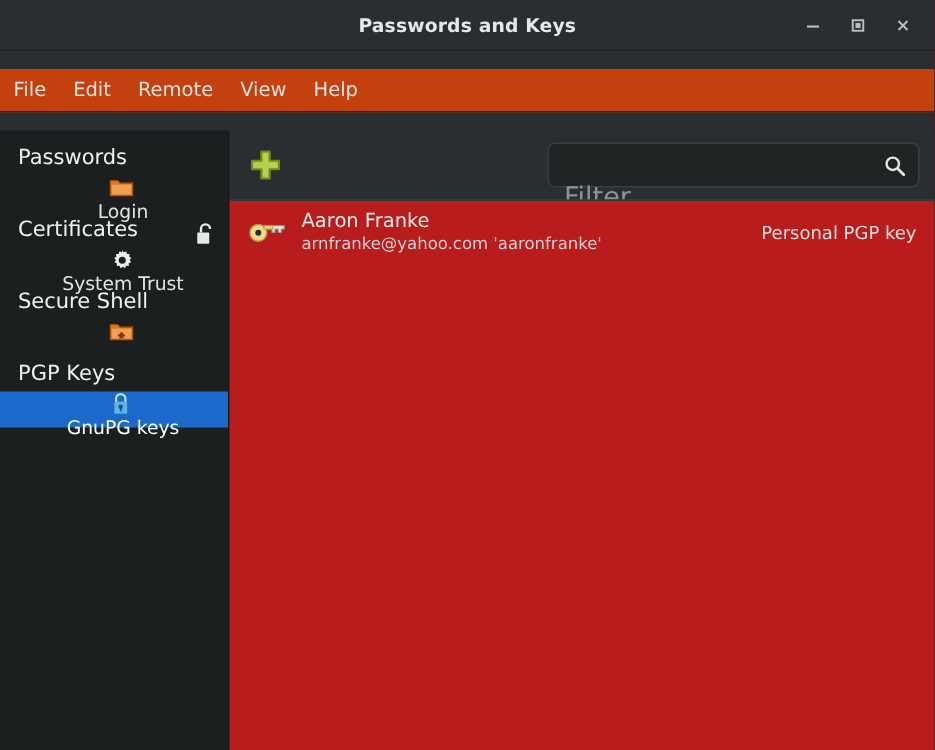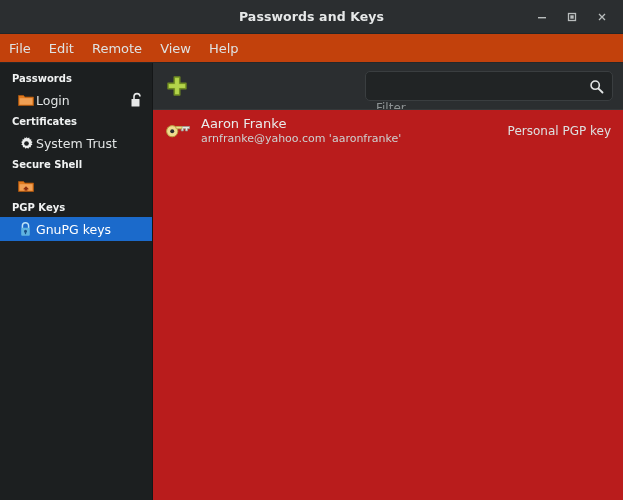--- a/index.html
+++ b/index.html
@@ -14,20 +14,21 @@
     font-family: "DejaVu Sans", "Liberation Sans", sans-serif;
     -webkit-font-smoothing: antialiased;
   }
   .window {
     width: 623px;
     height: 500px;
     display: flex;
     flex-direction: column;
     background: #2b2e30;
     position: relative;
+    gap: 12px;
   }
 
   
   .titlebar {
     height: 33px;
     min-height: 33px;
     background: #2b2e30;
     display: flex;
     align-items: center;
     position: relative;
@@ -95,33 +96,34 @@
   .sidebar {
     width: 153px;
     min-width: 153px;
     background: #1c1f20;
     border-right: 1px solid #141617;
     padding-top: 6px;
     box-sizing: border-box;
     overflow: hidden;
   }
   .side-header {
-    font-size: 10px;
-    font-weight: bold;
+    font-size: 14px;
+    font-weight: normal;
     color: #f0f2f2;
     padding: 4px 0 4px 12px;
     white-space: nowrap;
   }
   .side-row {
     display: flex;
     align-items: center;
     height: 24px;
     padding: 0 8px 0 18px;
     cursor: default;
     white-space: nowrap;
+    flex-direction: column;
   }
   .side-row.selected {
     background: #1b6acb;
   }
   .side-row-label {
     font-size: 12.5px;
     color: #e2e5e5;
     margin-left: 2px;
   }
   .side-row.selected .side-row-label { color: #ffffff; }
@@ -176,21 +178,21 @@
     align-items: center;
     padding: 0 8px 0 10px;
     box-sizing: border-box;
   }
   .filter-input {
     flex: 1;
     background: transparent;
     border: none;
     outline: none;
     color: #22c55e;
-    font-size: 12px;
+    font-size: 18px;
     font-family: "DejaVu Sans", "Liberation Sans", sans-serif;
     padding: 0;
     min-width: 0;
     margin-top: 43px;
   }
   .filter-input::placeholder { color: #8d9293; opacity: 1; }
   .search-icon {
     width: 16px;
     height: 16px;
     flex: 0 0 16px;

